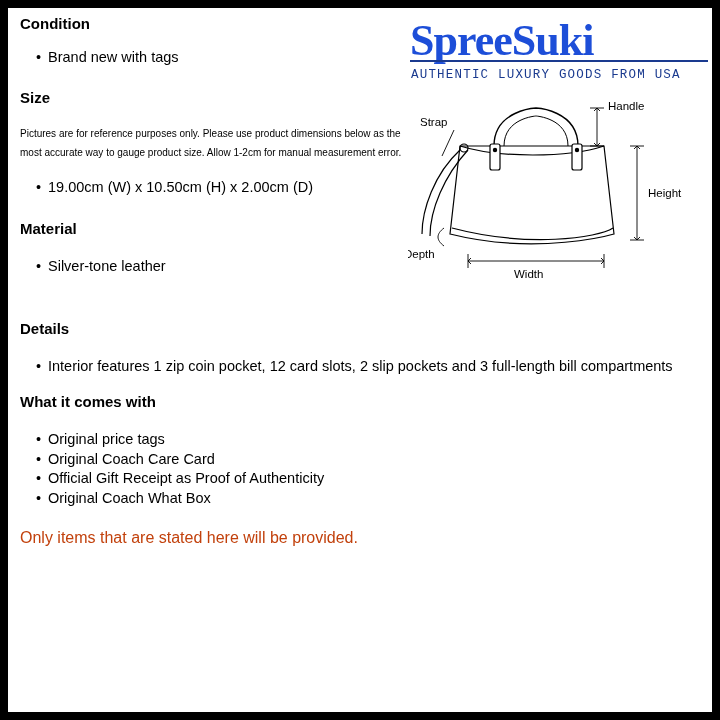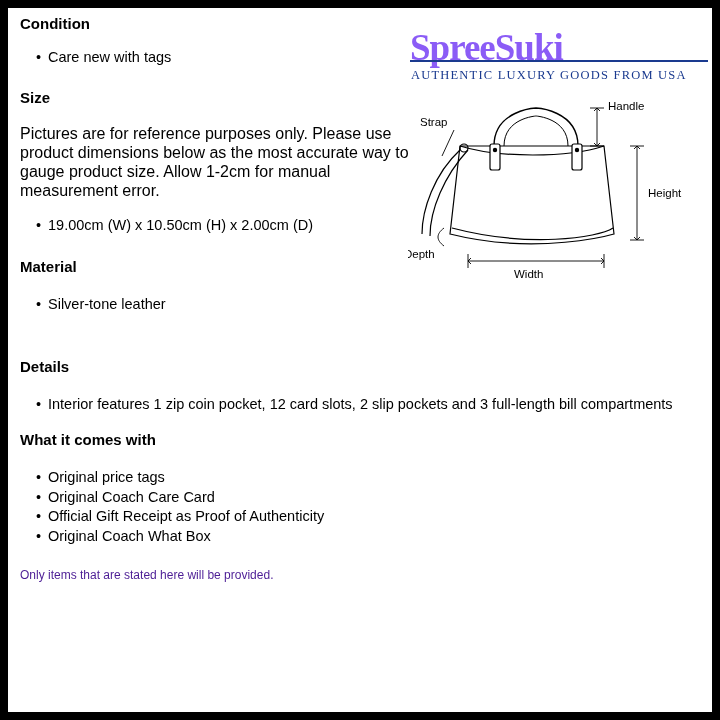--- a/index.html
+++ b/index.html
@@ -31,21 +31,21 @@
   }
   h2.section-title {
     font-size: 15px;
     font-weight: bold;
     color: #000;
     margin: 0;
     padding: 0;
     line-height: 20px;
   }
   .para {
-    font-size: 16px;
+    font-size: 10px;
     color: #000;
     line-height: 19px;
     margin: 0;
     padding: 0;
   }
   ul.bullets {
     list-style: none;
     margin: 0;
     padding: 0;
   }
@@ -75,34 +75,34 @@
     position: absolute;
     right: 0px;
     top: 4px;
     width: 304px;
     height: 72px;
     overflow: hidden;
   }
   .logo-text {
     font-family: "Liberation Serif", serif;
     font-weight: bold;
-    font-size: 37px;
-    color: #8b5cf6;
+    font-size: 44px;
+    color: #1d4ed8;
     letter-spacing: -1px;
     line-height: 48px;
     white-space: nowrap;
     position: absolute;
     left: 2px;
-    top: 12px;
+    top: 5px;
   }
   .logo-sub {
     position: absolute;
     left: 3px;
     top: 56px;
-    font-family: Liberation Serif, serif;
+    font-family: Liberation Mono, monospace;
     font-size: 12.5px;
     color: #1a3a8f;
     letter-spacing: 1.2px;
     white-space: nowrap;
   }
   .logo-rule {
     position: absolute;
     left: 2px;
     top: 48px;
     width: 298px;
@@ -119,22 +119,22 @@
     height: 210px;
   }
   .diagram svg { display: block; }
   .dim-label {
     font-family: "Liberation Sans", sans-serif;
     font-size: 11.5px;
     fill: #000;
   }
 
   .footer-note {
-    font-size: 12px;
-    color: #4c1d95;
+    font-size: 16px;
+    color: #c2410c;
     line-height: 19px;
   }
 </style>
 </head>
 <body>
 
 <div class="page">
 
   <div class="logo-block">
     <div class="logo-text">SpreeSuki</div>
@@ -188,21 +188,21 @@
       <text class="dim-label" x="-4" y="170">Depth</text>
       <text class="dim-label" x="106" y="190">Width</text>
     </svg>
   </div>
 
   <div class="content">
 
     <h2 class="section-title">Condition</h2>
     <div class="spacer-14"></div>
     <ul class="bullets">
-      <li>Care new with tags</li>
+      <li>Brand new with tags</li>
     </ul>
 
     <div class="spacer-20"></div>
 
     <h2 class="section-title">Size</h2>
     <div class="spacer-16"></div>
     <p class="para" style="width:400px">Pictures are for reference purposes only. Please use product dimensions below as the most accurate way to gauge product size. Allow 1-2cm for manual measurement error.</p>
     <div class="spacer-16"></div>
     <ul class="bullets">
       <li>19.00cm (W) x 10.50cm (H) x 2.00cm (D)</li>

